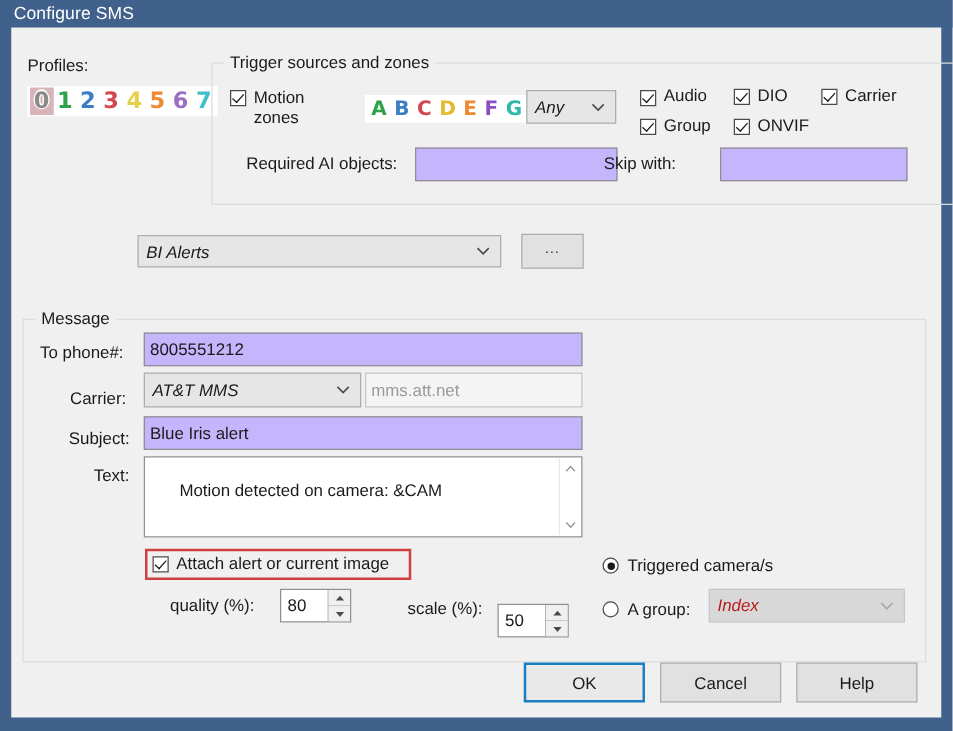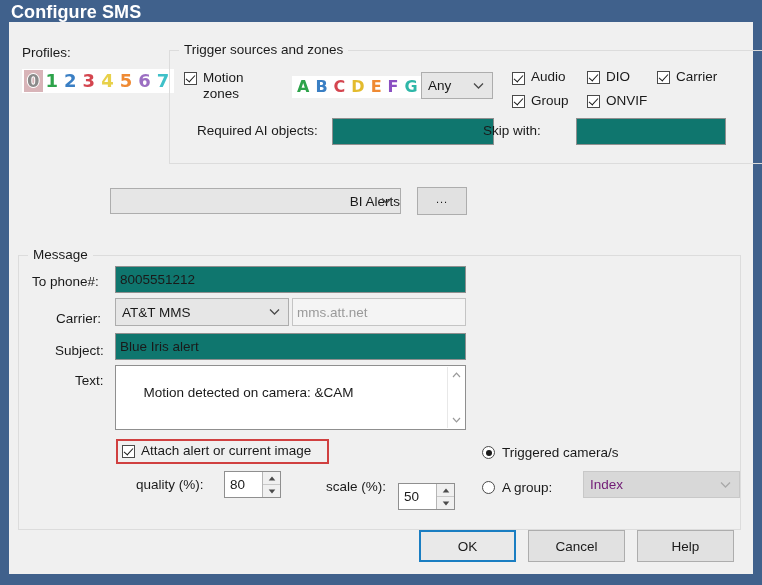--- a/index.html
+++ b/index.html
@@ -27,22 +27,22 @@
   #titlebar {
     position: absolute;
     left: 0; top: 0;
     width: 762px; height: 22px;
     background: #40618c;
   }
   #title-text {
     position: absolute;
     left: 11px; top: 2px;
     color: #ffffff;
-    font-size: 18px;
-    font-weight: bold;
+    font-size: 14px;
+    font-weight: normal;
     letter-spacing: 0.1px;
     white-space: nowrap;
     text-align: right;
   }
   #client {
     position: absolute;
     left: 9px; top: 22px;
     width: 744px; height: 552px;
     background: #f0f0f0;
   }
@@ -126,21 +126,21 @@
     width: 6px; height: 6px;
     border-radius: 50%;
     background: #1a1a1a;
   }
   .rb-label { margin-left: 7px; font-size: 13.5px; }
 
   
   .textfield {
     position: absolute;
     border: 1px solid #8f8f8f;
-    background: #0f766e;
+    background: #c4b5fd;
     box-sizing: border-box;
     font-family: "Liberation Sans", sans-serif;
     font-size: 13.5px;
     color: #1a1a1a;
     padding: 0 4px;
     display: flex;
     align-items: center;
     overflow: hidden;
     white-space: nowrap;
   }
@@ -181,26 +181,26 @@
     position: absolute;
     border: 1px solid #adadad;
     background: #e6e6e6;
     box-sizing: border-box;
     display: flex;
     align-items: center;
     font-size: 13.5px;
     color: #1a1a1a;
     padding-left: 6px;
     white-space: nowrap;
+    font-style: italic;
   }
   .combo.disabled {
     background: #d8d8d8;
     border-color: #c8c8c8;
-    color: #701a75;
-    margin-left: 16px;
+    color: #b91c1c;
   }
   .combo .chev {
     position: absolute;
     right: 8px; top: 50%;
     transform: translateY(-50%);
     display: flex; align-items: center;
   }
   .combo .chev svg { display: block; }
 
   
@@ -379,21 +379,21 @@
     <div class="textfield" style="left:323px; top:96px; width:162px; height:27px;">
       <span></span>
     </div>
 
     <div class="label" style="left:474px; top:101px;">Skip with:</div>
     <div class="textfield" style="left:567px; top:96px; width:150px; height:27px;">
       <span></span>
     </div>
 
 
-    <div class="combo" style="left:101px; top:166px; width:291px; height:26px;justify-content:flex-end;">
+    <div class="combo" style="left:101px; top:166px; width:291px; height:26px;">
       <span>BI Alerts</span>
       <span class="chev">
         <svg width="11" height="7" viewBox="0 0 11 7">
             <path d="M1 1 L5.5 5.5 L10 1" fill="none" stroke="#4a4a4a" stroke-width="1.3"></path>
           </svg>
       </span>
     </div>
 
     <div class="btn small-dots" style="left:408px; top:165px; width:50px; height:28px;">...</div>
 

